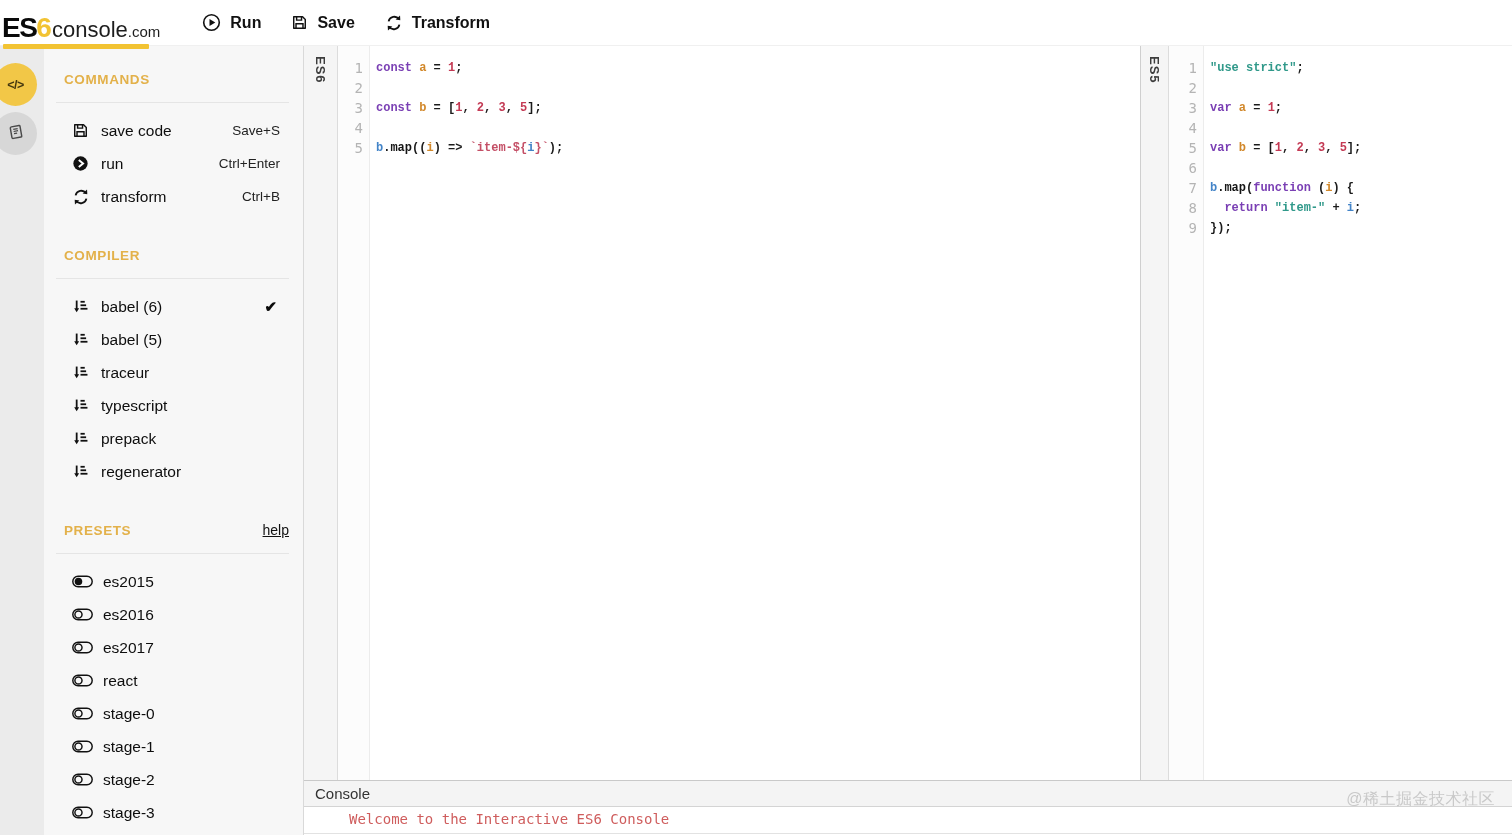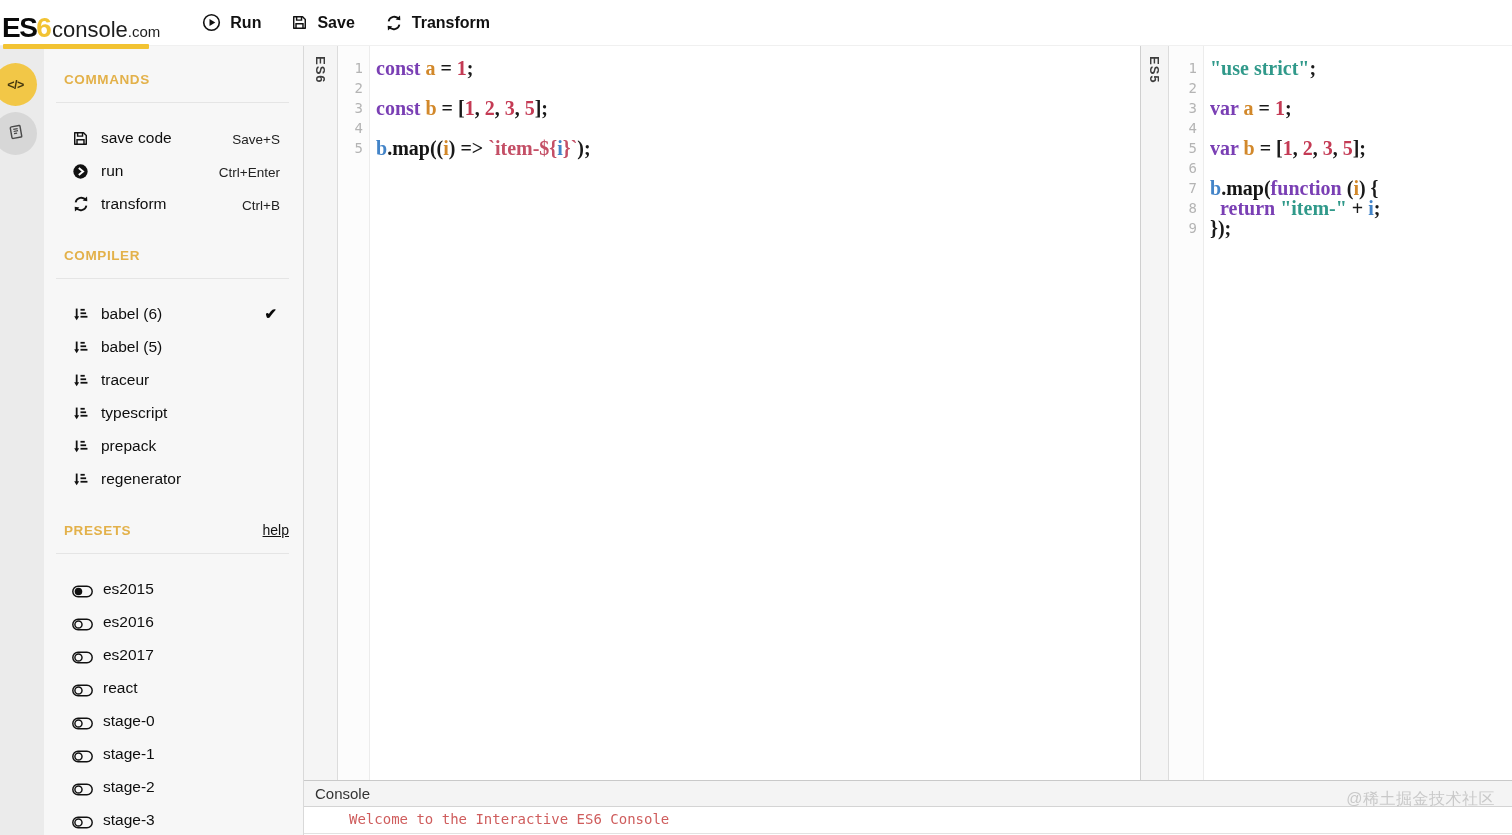--- a/index.html
+++ b/index.html
@@ -32,21 +32,21 @@
   .code-glyph{font-weight:700;font-size:12.5px;color:#45380f;letter-spacing:-.5px}
   
   .sidebar{width:260px;flex:none;background:#f7f7f7;border-right:1px solid #d9d9d9;
     box-sizing:border-box;padding:12px 0 0 12px}
   .heading-row{display:flex;justify-content:space-between;align-items:baseline;
     border-bottom:1px solid #e5e5e5;margin-right:14px;padding:6px 0 7px}
   .side-heading{margin:8px;font-size:13.5px;font-weight:600;letter-spacing:.6px;
     color:var(--heading-gold,#e3b14a)}
   .help-link{font-size:14px;color:#111;text-decoration:underline;cursor:pointer}
   .side-list{list-style:none;margin:11px 0 21px;padding:0}
-  .side-item{display:flex;align-items:flex-end;height:33px;padding-left:16px;
+  .side-item{display:flex;align-items:center;height:33px;padding-left:16px;
     font-size:15.5px;color:#0e0e0e;cursor:pointer}
   .item-icon{width:29px;flex:none;display:flex;align-items:center}
   .item-label{flex:1}
   .shortcut{font-size:13.5px;color:#222;margin-right:23px}
   .check-glyph{font-size:15px;font-weight:700;color:#0a0a0a;margin-right:26px}
   .preset-item .item-icon{width:31px}
   
   .editors{flex:1;display:flex;height:734px;background:#fff;min-width:0}
   .editor{display:flex;flex:none;box-sizing:border-box}
   #editor-es6{width:836px}
@@ -56,21 +56,21 @@
   #editor-es6 .strip{width:34px}
   #editor-es5 .strip{width:28px}
   .vlabel{writing-mode:vertical-rl;font-size:13px;font-weight:600;color:#3d3d3d;letter-spacing:1px}
   .gutter{flex:none;background:#fcfcfc;border-right:1px solid #ececec;box-sizing:border-box;
     padding:12px 6px 0 0;text-align:right;
     font-family:"DejaVu Sans Mono",monospace;font-size:14px;line-height:20px;
     color:var(--line-number,#b4b4b4)}
   #editor-es6 .gutter{width:32px}
   #editor-es5 .gutter{width:35px}
   .codearea{flex:1;min-width:0;padding:12px 0 0 6px;background:#fff;cursor:text;
-    font-family:Liberation Serif, serif;font-size:20px;font-weight:600;line-height:20px;
+    font-family:Liberation Mono, monospace;font-size:12px;font-weight:600;line-height:20px;
     color:#1a1a1a;overflow:hidden}
   .cm-line{height:20px;white-space:pre}
   .tk-kw{color:var(--keyword,#7a3fb4)}
   .tk-def{color:var(--definition,#d2882a)}
   .tk-num{color:var(--number,#c43a54)}
   .tk-var{color:var(--variable,#4384c8)}
   .tk-prop{color:var(--property,#151515)}
   .tk-str{color:var(--string,#30998a)}
   .tk-str2{color:var(--template-string,#c44f66)}
   .tk-pl{color:#1a1a1a}

